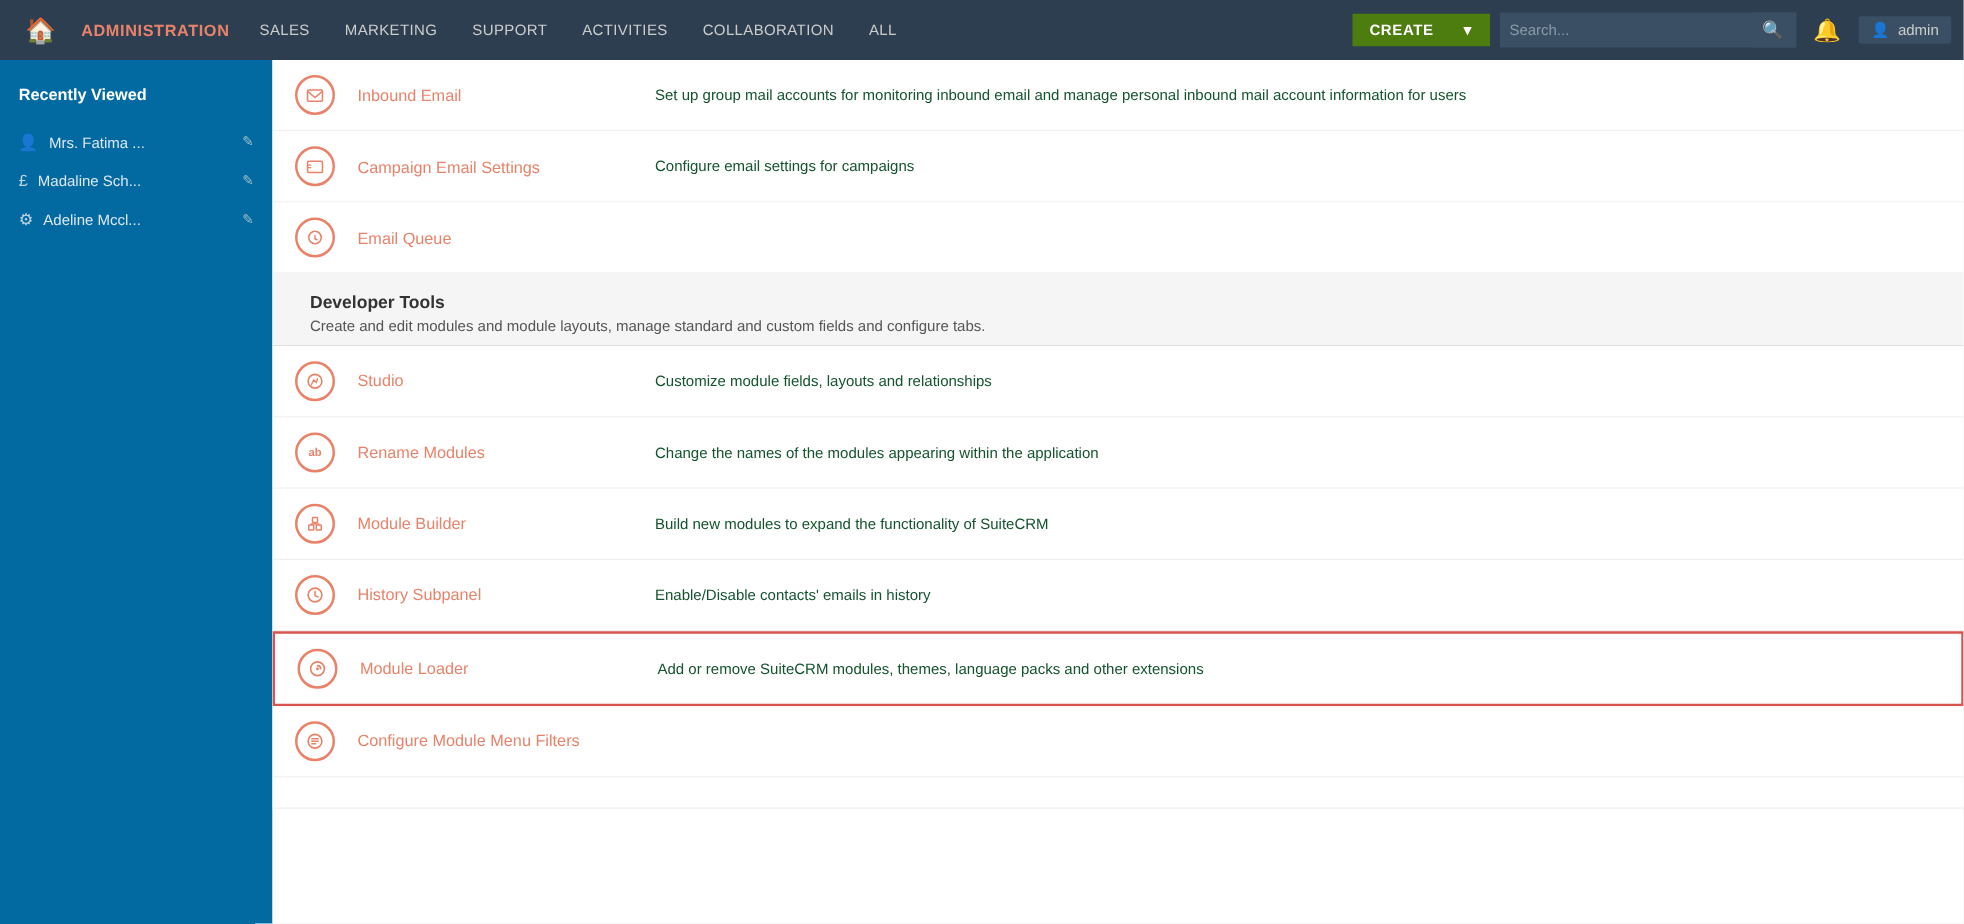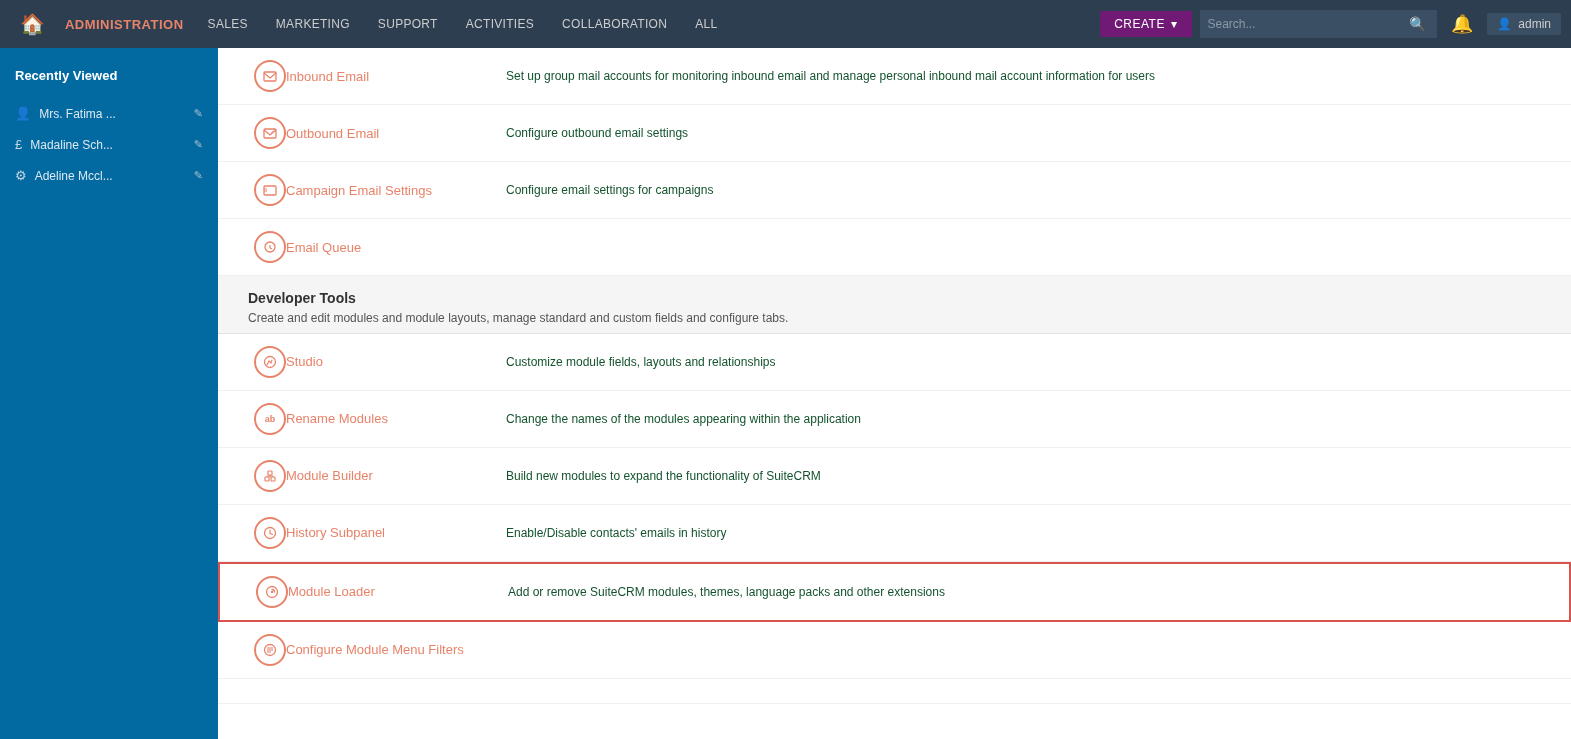--- a/index.html
+++ b/index.html
@@ -44,30 +44,30 @@
       font-weight: 500;
       letter-spacing: 0.3px;
     }
     .nav-right {
       margin-left: auto;
       display: flex;
       align-items: center;
       gap: 8px;
     }
     .create-btn {
-      background: #701a75;
+      background: #4d7c0f;
       color: #fff;
       border: none;
       padding: 6px 14px;
       font-size: 12px;
-      font-weight: normal;
-      cursor: pointer;
-      display: flex;
-      align-items: center;
-      gap: 6px;
+      font-weight: bold;
+      cursor: pointer;
+      display: flex;
+      align-items: center;
+      gap: 24px;
       letter-spacing: 0.5px;
     }
     .search-bar {
       background: #3a4f63;
       border: none;
       color: #ccc;
       padding: 6px 8px;
       font-size: 12px;
       width: 200px;
       outline: none;
@@ -167,22 +167,23 @@
     .section-desc {
       font-size: 12px;
       color: #555;
       line-height: 1.4;
     }
 
     
     .list-item {
       display: flex;
       align-items: center;
-      padding: 12px 36px;
+      padding: 12px 18px;
       border-bottom: 1px solid #f0f0f0;
+      gap: 18px;
       background: #fff;
     }
     .list-item.highlighted {
       border: 2px solid #d9534f;
       background: #fff;
     }
     .item-icon-circle {
       width: 32px;
       height: 32px;
       border: 2px solid #e8836a;
@@ -272,31 +273,20 @@
         <div class="item-icon-circle">
           <svg width="14" height="14" viewBox="0 0 14 14" fill="none">
               <rect x="1" y="3" width="12" height="9" rx="1" stroke="#e8836a" stroke-width="1.3"></rect>
               <path d="M1 4l6 5 6-5" stroke="#e8836a" stroke-width="1.3"></path>
             </svg>
         </div>
         <a class="item-link">Inbound Email</a>
         <span class="item-desc">Set up group mail accounts for monitoring inbound email and manage personal inbound mail account information for users</span>
       </div>
 
-      <div class="list-item">
-        <div class="item-icon-circle">
-          <svg width="14" height="14" viewBox="0 0 14 14" fill="none">
-              <rect x="1" y="3" width="12" height="9" rx="1" stroke="#e8836a" stroke-width="1.3"></rect>
-              <path d="M1 4l6 5 6-5" stroke="#e8836a" stroke-width="1.3"></path>
-              <path d="M8 7l4-4" stroke="#e8836a" stroke-width="1" stroke-dasharray="1,1"></path>
-            </svg>
-        </div>
-        <a class="item-link">Outbound Email</a>
-        <span class="item-desc">Configure outbound email settings</span>
-      </div>
 
       <div class="list-item">
         <div class="item-icon-circle">
           <svg width="14" height="14" viewBox="0 0 14 14" fill="none">
               <rect x="1" y="3" width="12" height="9" rx="1" stroke="#e8836a" stroke-width="1.3"></rect>
               <line x1="1" y1="8" x2="4" y2="8" stroke="#e8836a" stroke-width="1"></line>
               <line x1="1" y1="6" x2="4" y2="6" stroke="#e8836a" stroke-width="1"></line>
             </svg>
         </div>
         <a class="item-link">Campaign Email Settings</a>

